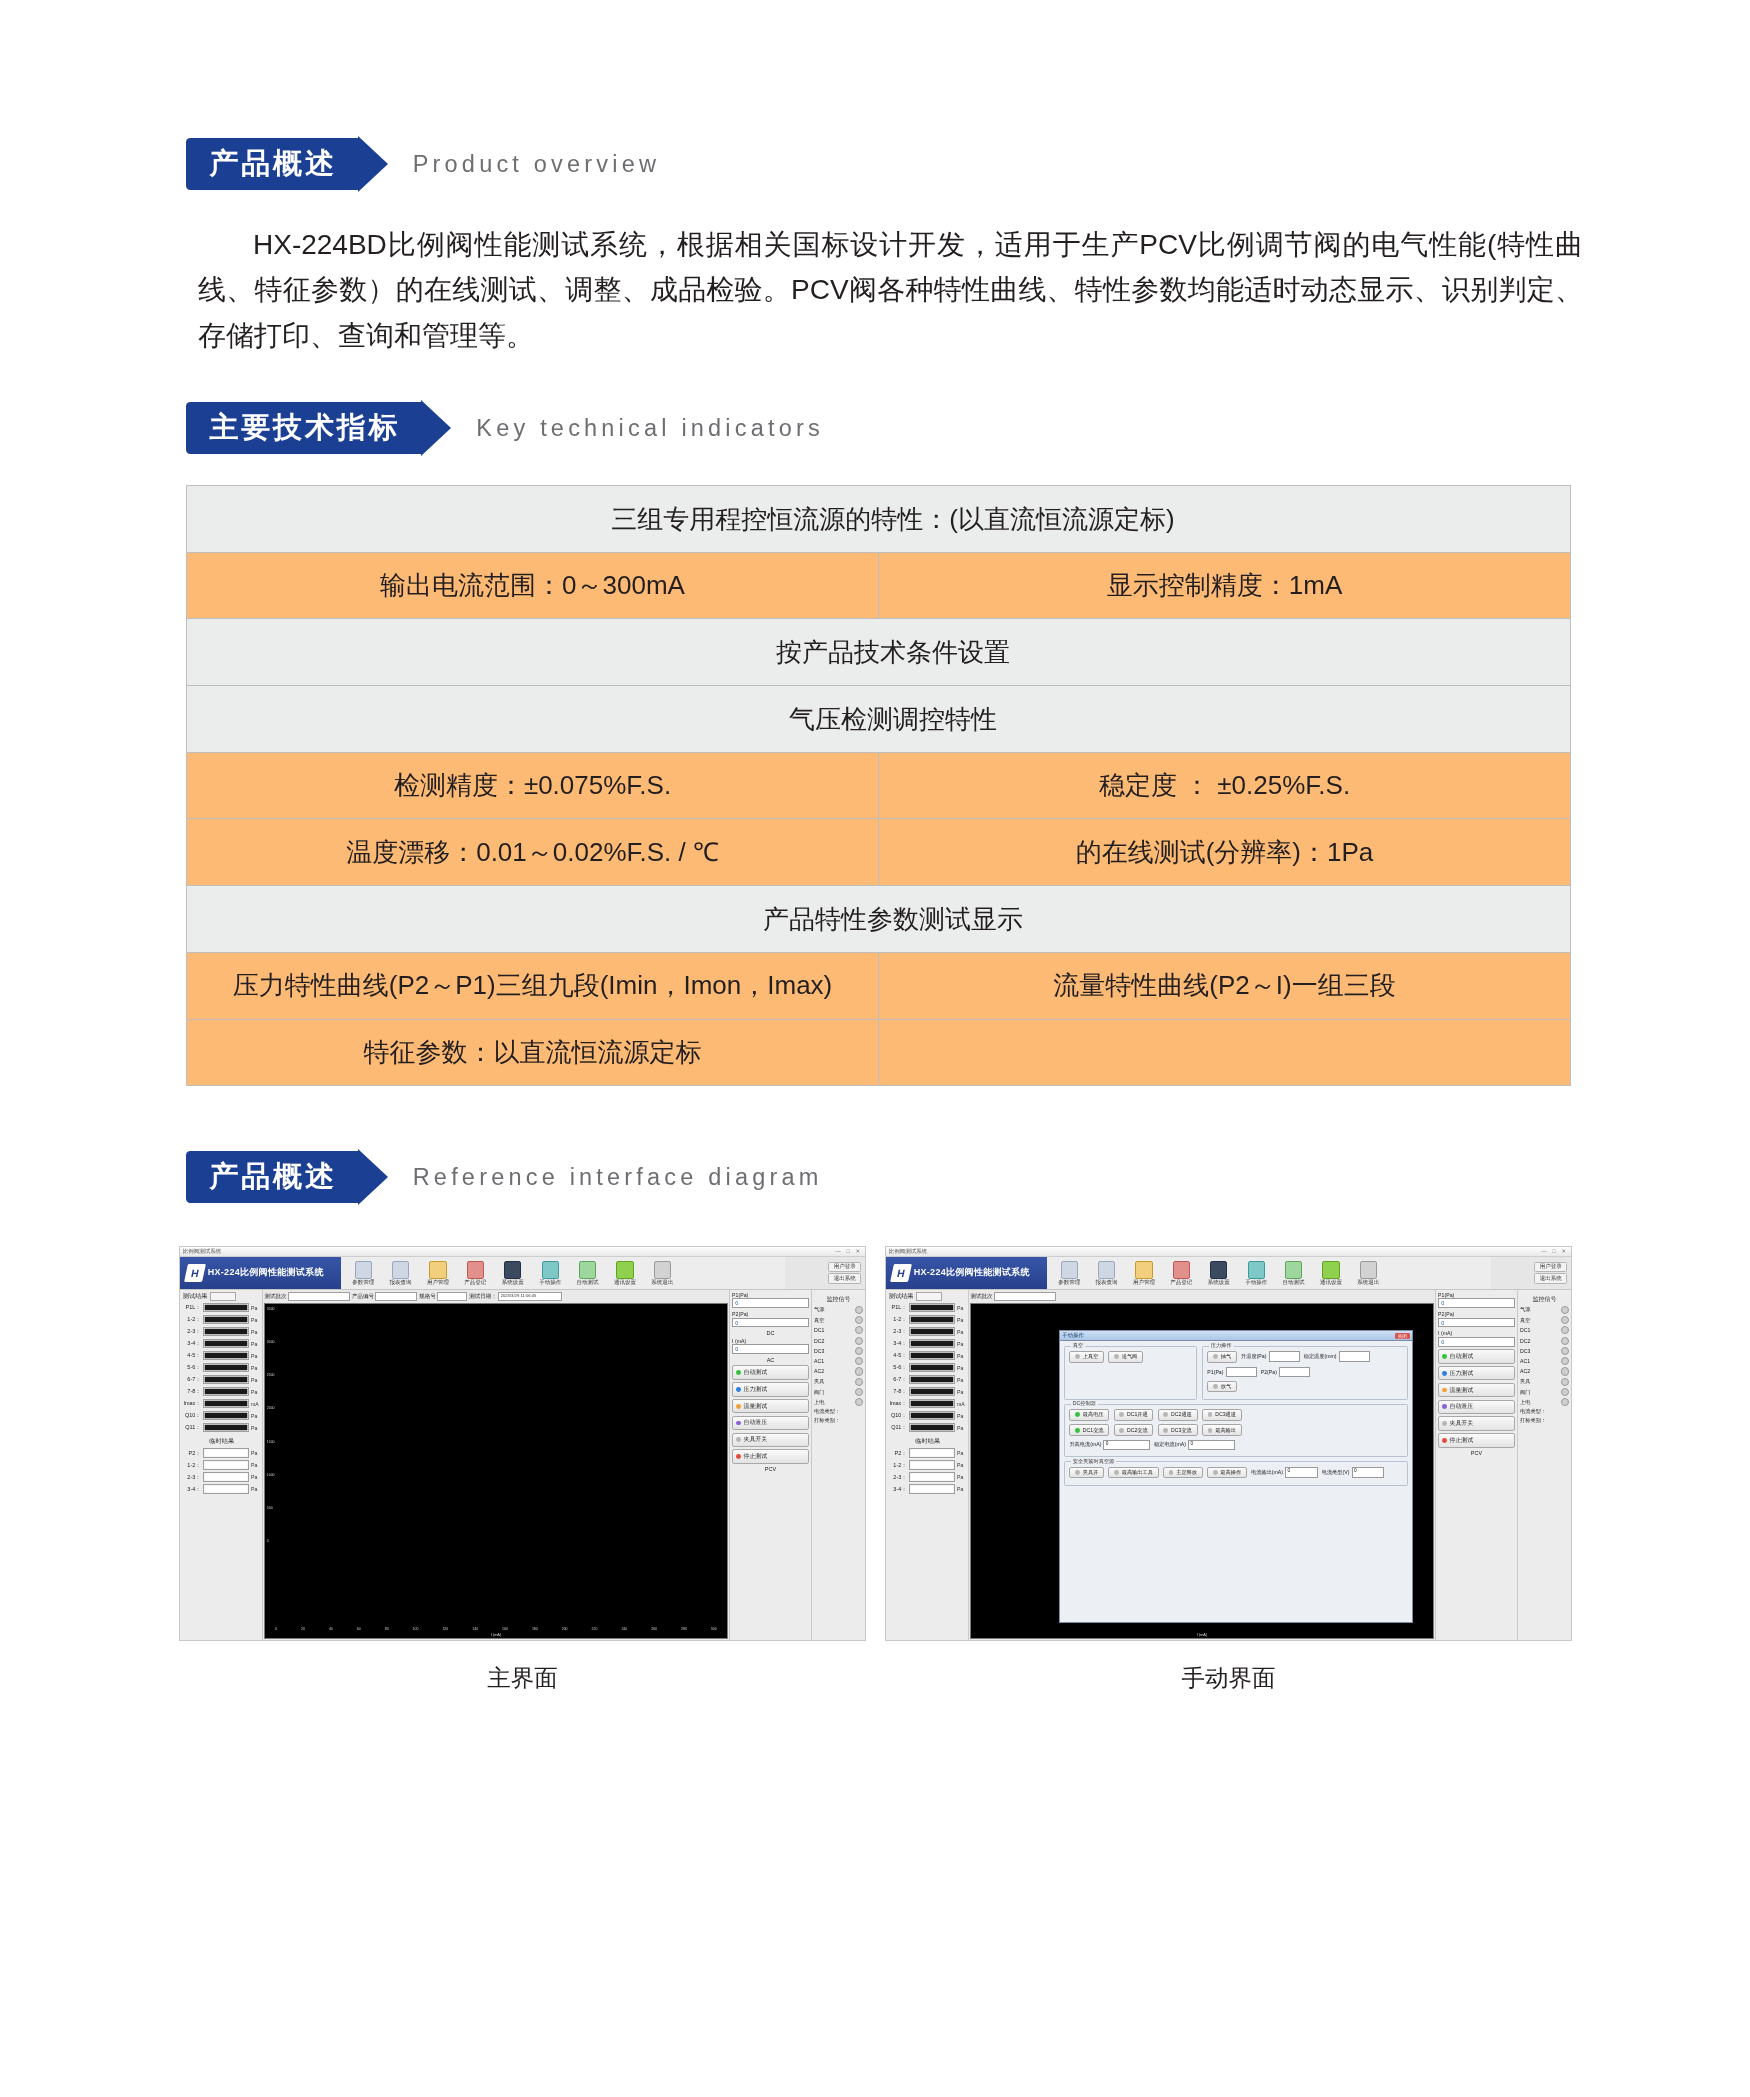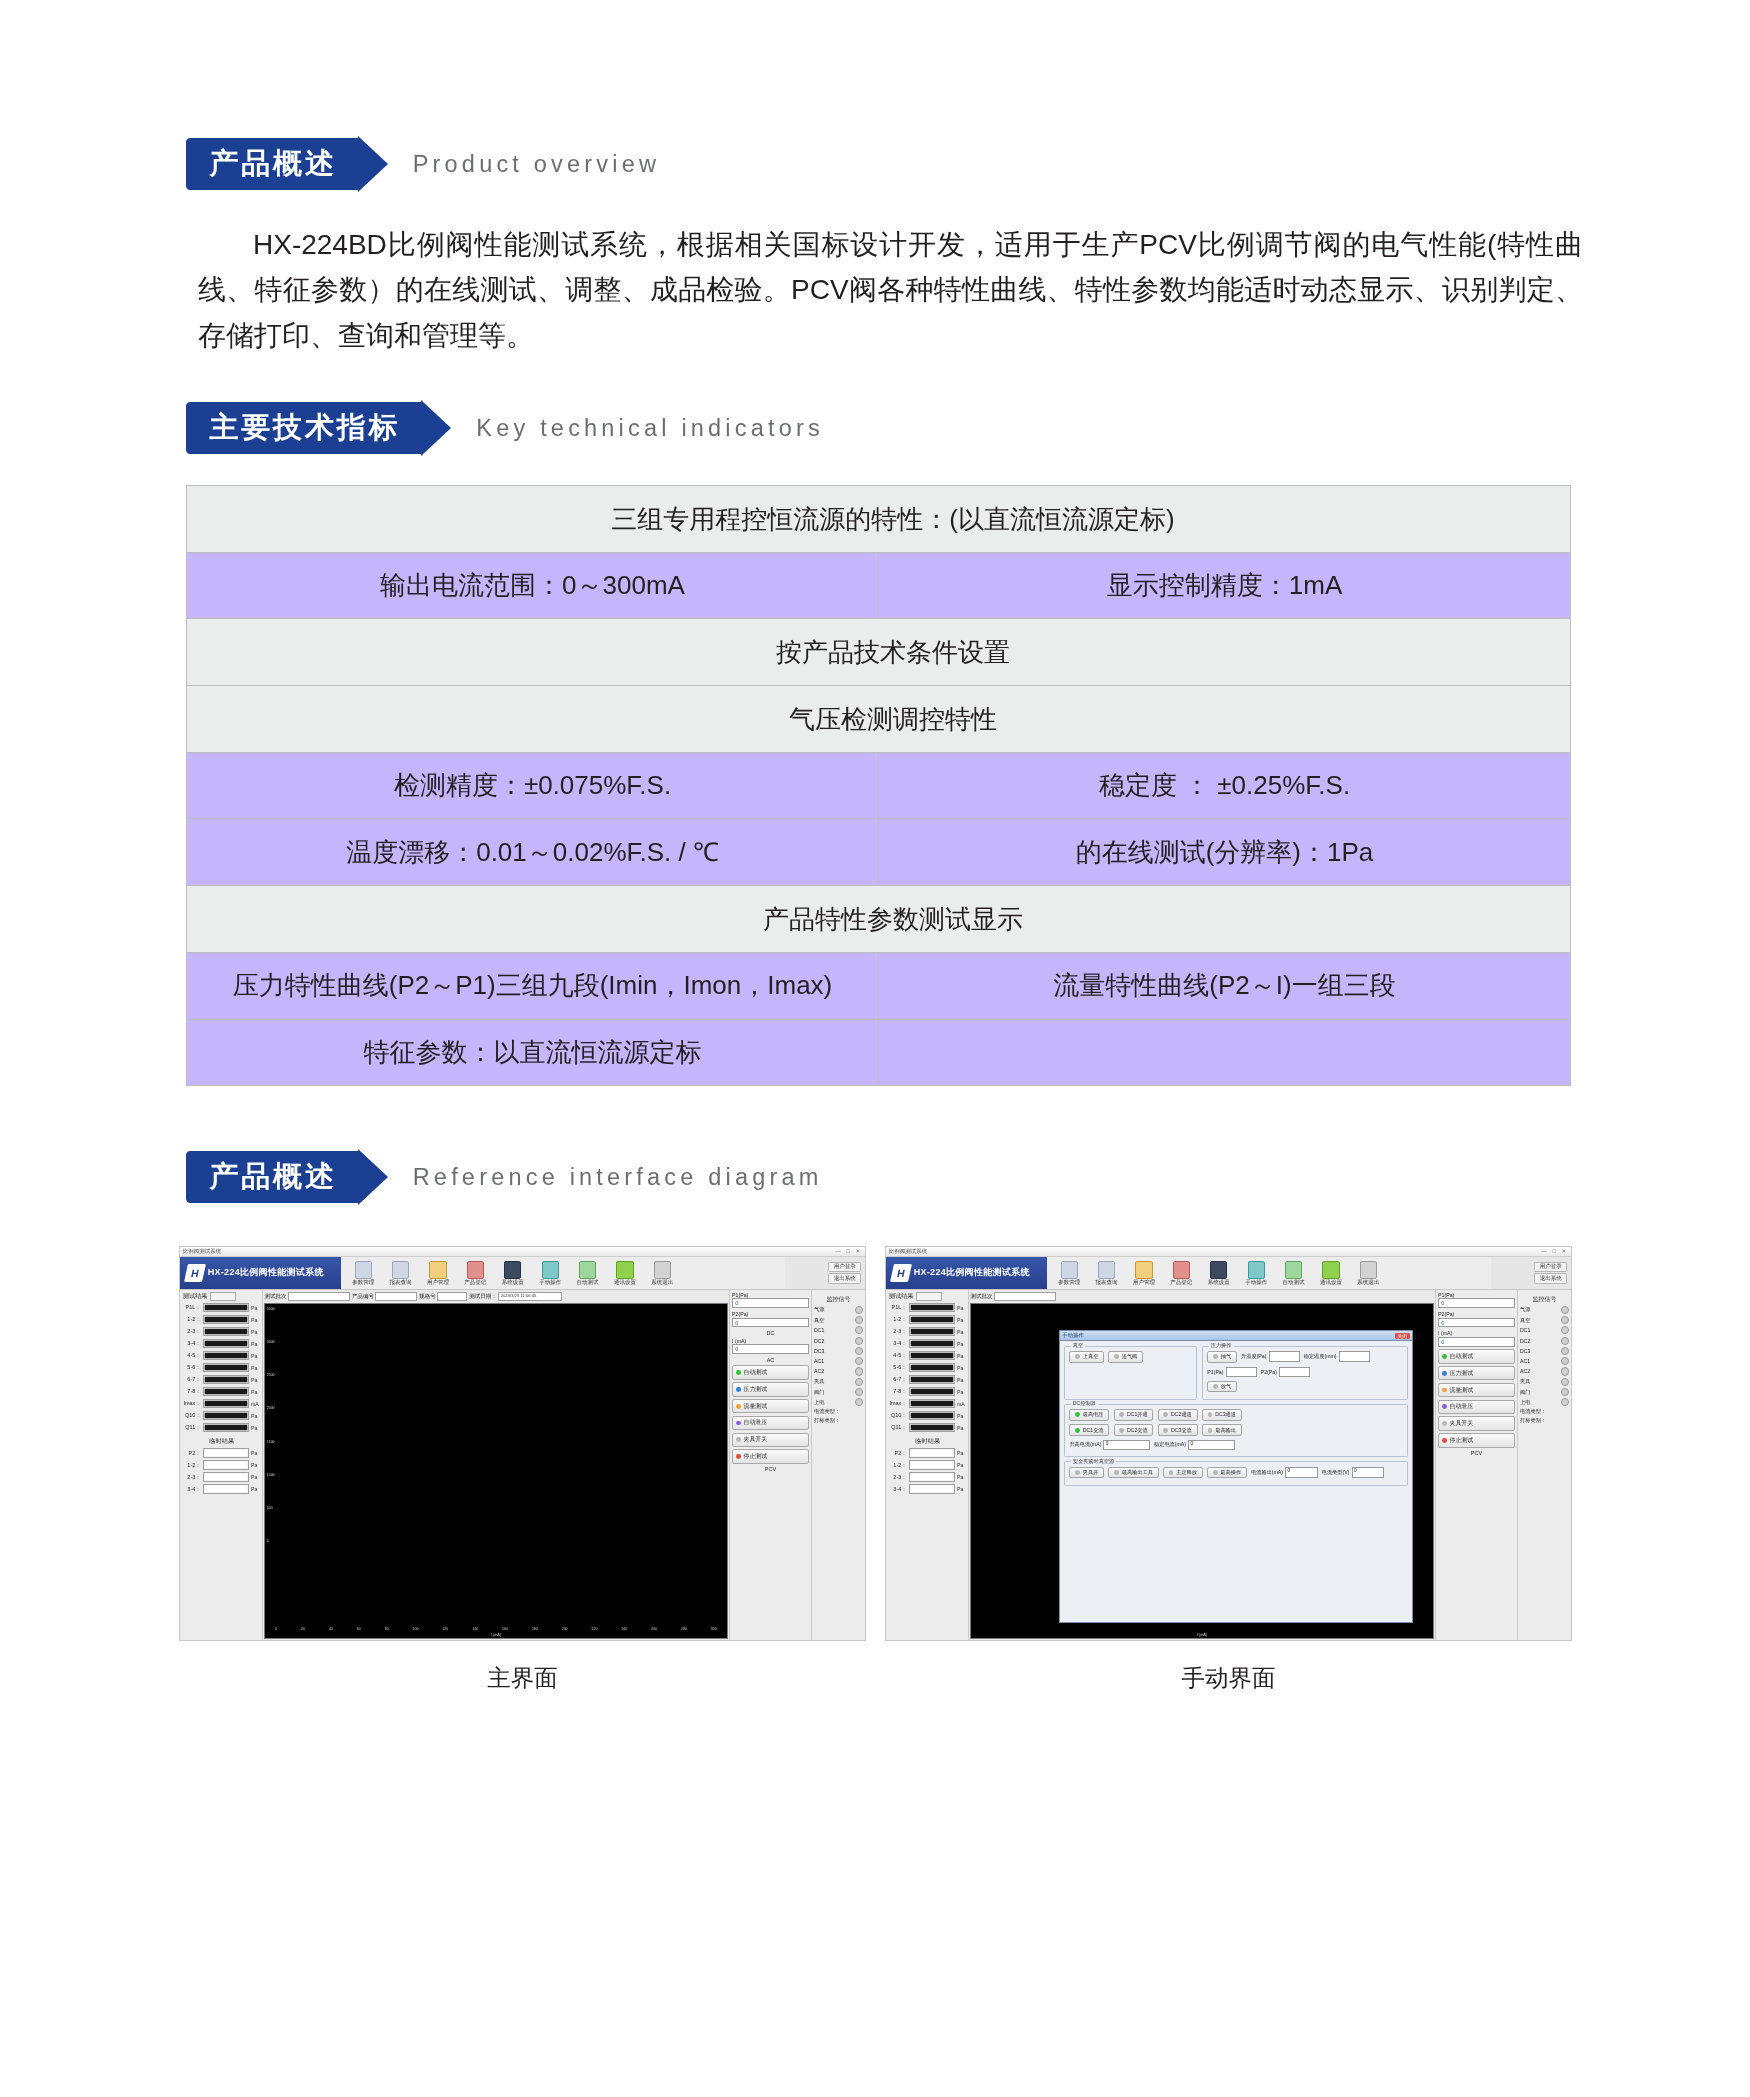--- a/index.html
+++ b/index.html
@@ -82,21 +82,21 @@
     border: 1.4px solid #bcbec0;
     text-align: center;
     padding: 16.6px 7px;
     line-height: 1.25;
   }
   .spec-table tr.head td {
     background: #ebecec;
     padding-left: 36px;
   }
   .spec-table tr.data td {
-    background: #c4b5fd;
+    background: #fdba74;
     margin-top: 15px;
   }
 
   
   .shots {
     position: absolute;
     left: 0;
     top: 1246px;
     width: 1751px;
   }

